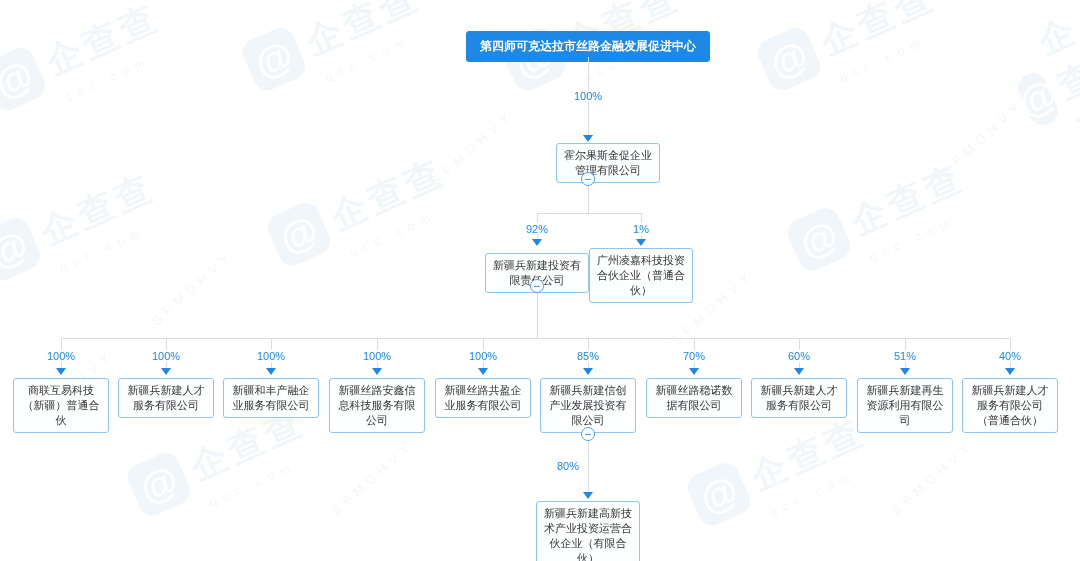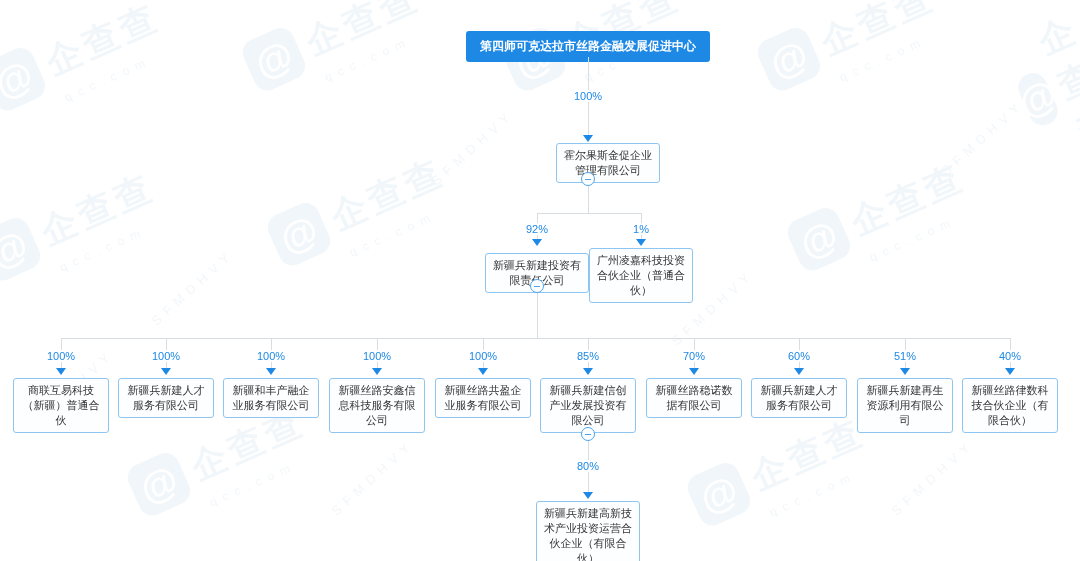--- a/index.html
+++ b/index.html
@@ -211,19 +211,19 @@
 <div class="col" style="left:905px;top:338px">
   <div class="vline" style="height:30px"></div>
   <div class="pct" style="top:12px">51%</div>
   <div class="arrow" style="top:30px"></div>
   <div class="node" style="top:40px">新疆兵新建再生资源利用有限公司</div>
 </div>
 <div class="col" style="left:1010px;top:338px">
   <div class="vline" style="height:30px"></div>
   <div class="pct" style="top:12px">40%</div>
   <div class="arrow" style="top:30px"></div>
-  <div class="node" style="top:40px">新疆丝路律数科技合伙企业（有限合伙）</div>
+  <div class="node" style="top:40px">新疆兵新建人才服务有限公司（普通合伙）</div>
 </div>
 
 <div class="vline" style="left:588px;top:441px;height:51px"></div>
-<div class="pct" style="left:588px;top:460px">80%</div>
+<div class="pct" style="left:568px;top:460px">80%</div>
 <div class="arrow" style="left:588px;top:492px"></div>
 <div class="node" style="left:588px;top:501px;width:104px">新疆兵新建高新技术产业投资运营合伙企业（有限合伙）</div>
 
 </body></html>

